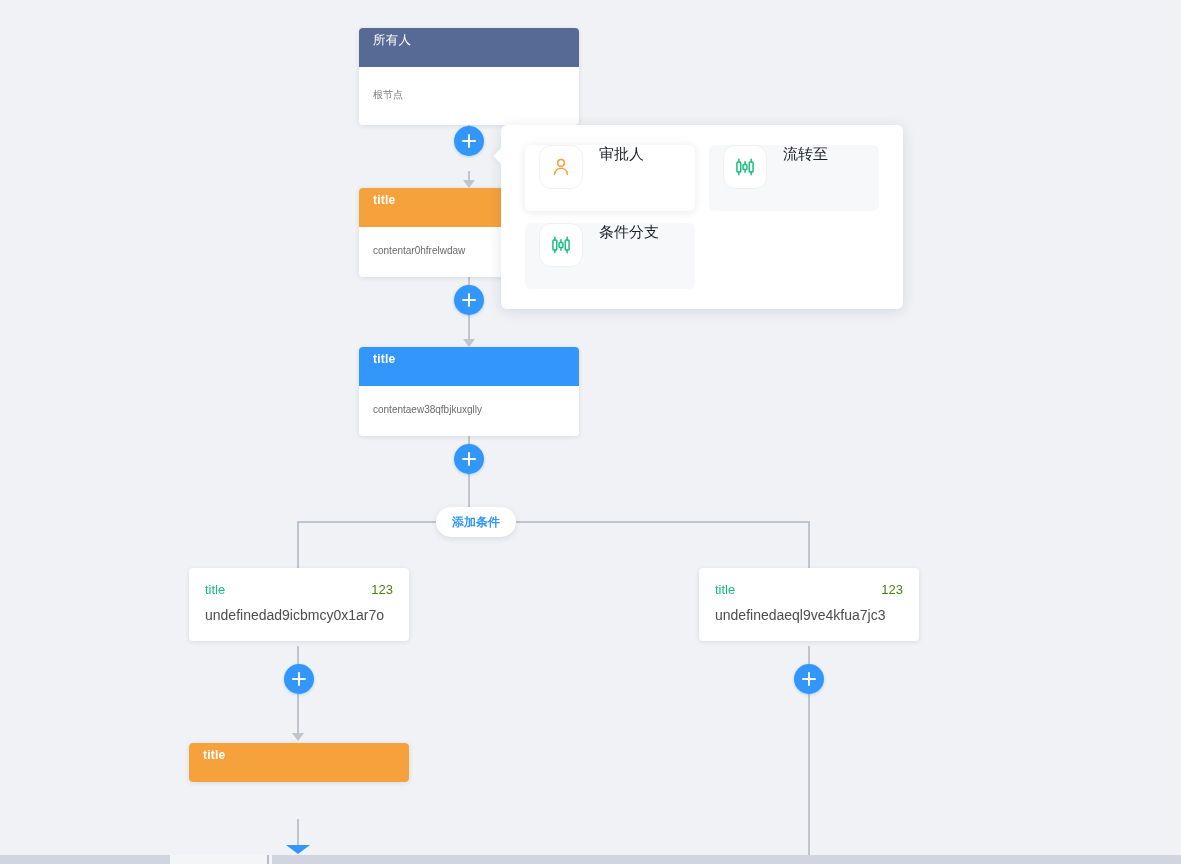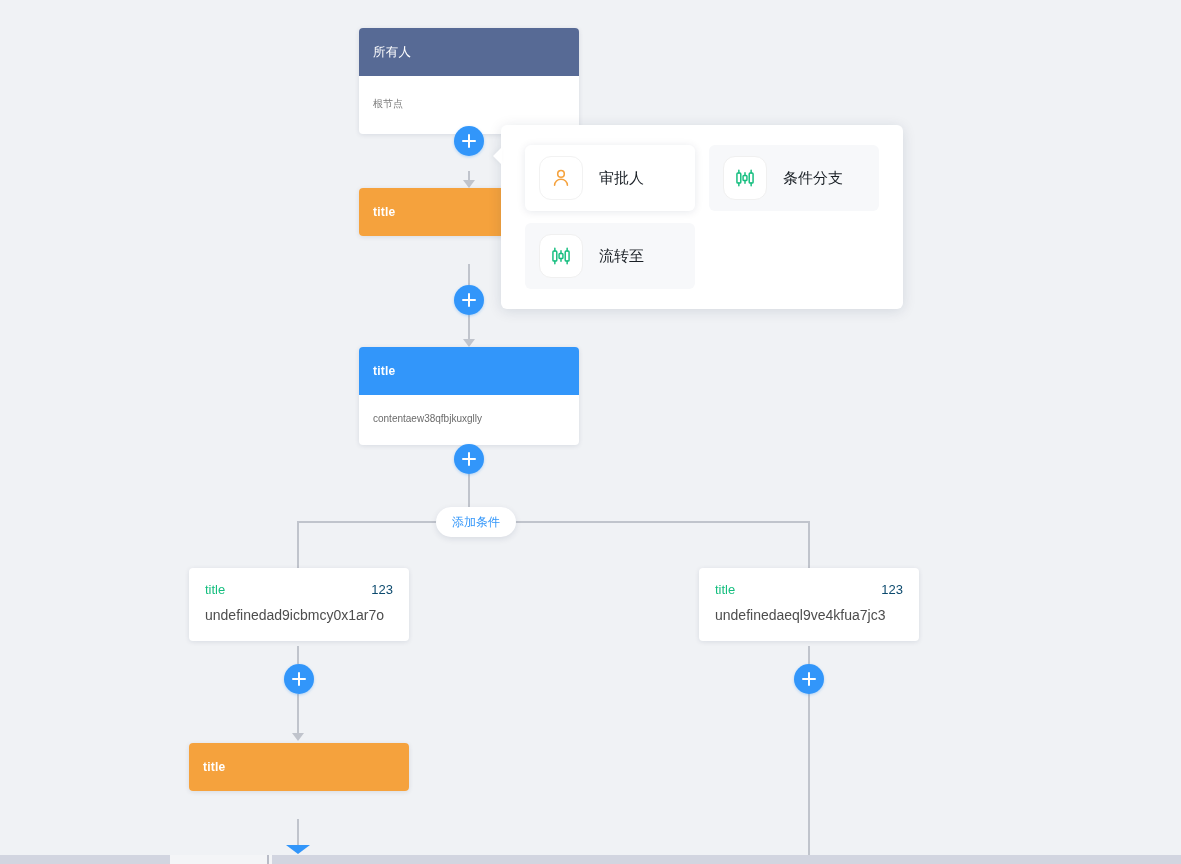--- a/index.html
+++ b/index.html
@@ -58,23 +58,23 @@
   
   .node {
     position: absolute;
     width: 220px;
     background: #ffffff;
     border-radius: 4px;
     box-shadow: 0 1px 5px 0 rgba(10, 30, 65, 0.10);
     overflow: hidden;
   }
   .node-header {
-    height: 24px;
+    height: 39px;
     line-height: 24px;
-    padding: 12px 14px;
+    padding: 0 14px;
     font-size: 12px;
     color: #ffffff;
     font-weight: bold;
     letter-spacing: .2px;
   }
   .node-header.root   { background: #576a95; font-weight: normal; font-size: 12.5px; }
   .node-header.orange { background: #f5a23d; }
   .node-header.blue   { background: #3296fa; }
   .node-body {
     padding: 14px 14px 16px 14px;
@@ -97,21 +97,21 @@
     box-sizing: border-box;
   }
   .cond-top {
     display: flex;
     justify-content: space-between;
     align-items: baseline;
     font-size: 13px;
     margin-bottom: 8px;
   }
   .cond-title { color: #15be7f; }
-  .cond-prio  { color: #0c4a6e; font-size: 13px; }
+  .cond-prio  { color: #4d7c0f; font-size: 13px; }
   .cond-content {
     font-size: 14px;
     color: #4d4d4d;
     line-height: 20px;
     word-break: break-all;
   }
 
   
   .plus-btn {
     position: absolute;
@@ -169,21 +169,21 @@
     border-right: 9px solid #ffffff;
     filter: drop-shadow(-2px 0 2px rgba(10,30,65,0.05));
   }
   .popup-grid {
     display: grid;
     grid-template-columns: 170px 170px;
     gap: 12px 14px;
   }
   .popup-item {
     display: flex;
-    align-items: center;
+    align-items: flex-start;
     height: 66px;
     border-radius: 6px;
     background: #f7f8fa;
     padding-left: 14px;
     cursor: pointer;
     box-sizing: border-box;
   }
   .popup-item.active {
     background: #ffffff;
     box-shadow: 0 1px 8px 0 rgba(10,30,65,.10);
@@ -274,20 +274,21 @@
 
   <div class="v-line" style="left:808px; top:646px; height:209px;"></div>
 
   <div class="node" style="left:359px; top:28px;">
     <div class="node-header root">所有人</div>
     <div class="node-body root-body">根节点</div>
   </div>
 
   <div class="node" style="left:359px; top:188px;">
     <div class="node-header orange">title</div>
+    <div class="node-body">contentar0hfrelwdaw</div>
   </div>
 
   <div class="node" style="left:359px; top:347px;">
     <div class="node-header blue">title</div>
     <div class="node-body">contentaew38qfbjkuxglly</div>
   </div>
 
   <div class="cond-node" style="left:189px; top:568px;">
     <div class="cond-top">
       <span class="cond-title">title</span>
@@ -309,65 +310,65 @@
   </div>
 
   <div class="plus-btn" style="left:454px; top:126px;"></div>
   <div class="plus-btn" style="left:454px; top:285px;"></div>
   <div class="plus-btn" style="left:454px; top:444px;"></div>
   <div class="plus-btn" style="left:284px; top:664px;"></div>
   <div class="plus-btn" style="left:794px; top:664px;"></div>
 
   <div class="arrow-head-blue" style="left:286px; top:845px;"></div>
 
-  <div class="add-cond" style="left:436px; top:507px;">添加条件</div>
+  <div class="add-cond" style="left:436px; top:507px;font-weight:bold;">添加条件</div>
 
   <div class="popup" style="left:501px; top:125px;">
     <div class="popup-arrow"></div>
     <div class="popup-grid">
 
       <div class="popup-item active">
         <span class="popup-icon">
           <svg width="22" height="22" viewBox="0 0 24 24" fill="none" stroke="#f5a23d" stroke-width="1.7" stroke-linecap="round" stroke-linejoin="round">
             <circle cx="12" cy="7.5" r="3.6"></circle>
             <path d="M5 20c0-3.9 3.1-6.6 7-6.6s7 2.7 7 6.6"></path>
           </svg>
         </span>
         <span class="popup-label">审批人</span>
       </div>
 
+
+      <div class="popup-item">
+        <span class="popup-icon">
+          <svg width="22" height="22" viewBox="0 0 24 24" fill="none" stroke="#15be7f" stroke-width="1.6" stroke-linecap="round">
+            <rect x="3.2" y="6.5" width="4.2" height="11" rx="1"></rect>
+            <path d="M5.3 3.6v2.9M5.3 17.5v2.9"></path>
+            <rect x="9.9" y="9.2" width="4.2" height="5.6" rx="1"></rect>
+            <path d="M12 6.3v2.9M12 14.8v2.9"></path>
+            <rect x="16.6" y="6.5" width="4.2" height="11" rx="1"></rect>
+            <path d="M18.7 3.6v2.9M18.7 17.5v2.9"></path>
+          </svg>
+        </span>
+        <span class="popup-label">流转至</span>
+      </div>
 
       <div class="popup-item">
         <span class="popup-icon">
           <svg width="22" height="22" viewBox="0 0 24 24" fill="none" stroke="#15be7f" stroke-width="1.6" stroke-linecap="round">
             <rect x="3.2" y="6.5" width="4.2" height="11" rx="1"></rect>
             <path d="M5.3 3.6v2.9M5.3 17.5v2.9"></path>
             <rect x="9.9" y="9.2" width="4.2" height="5.6" rx="1"></rect>
             <path d="M12 6.3v2.9M12 14.8v2.9"></path>
             <rect x="16.6" y="6.5" width="4.2" height="11" rx="1"></rect>
             <path d="M18.7 3.6v2.9M18.7 17.5v2.9"></path>
           </svg>
         </span>
         <span class="popup-label">条件分支</span>
       </div>
 
-      <div class="popup-item">
-        <span class="popup-icon">
-          <svg width="22" height="22" viewBox="0 0 24 24" fill="none" stroke="#15be7f" stroke-width="1.6" stroke-linecap="round">
-            <rect x="3.2" y="6.5" width="4.2" height="11" rx="1"></rect>
-            <path d="M5.3 3.6v2.9M5.3 17.5v2.9"></path>
-            <rect x="9.9" y="9.2" width="4.2" height="5.6" rx="1"></rect>
-            <path d="M12 6.3v2.9M12 14.8v2.9"></path>
-            <rect x="16.6" y="6.5" width="4.2" height="11" rx="1"></rect>
-            <path d="M18.7 3.6v2.9M18.7 17.5v2.9"></path>
-          </svg>
-        </span>
-        <span class="popup-label">流转至</span>
-      </div>
-
     </div>
   </div>
 
 </div>
 
 <div id="hscroll">
   <div id="hscroll-left-cap"></div>
   <div id="hscroll-divider"></div>
   <div id="hscroll-thumb"></div>
 </div>

